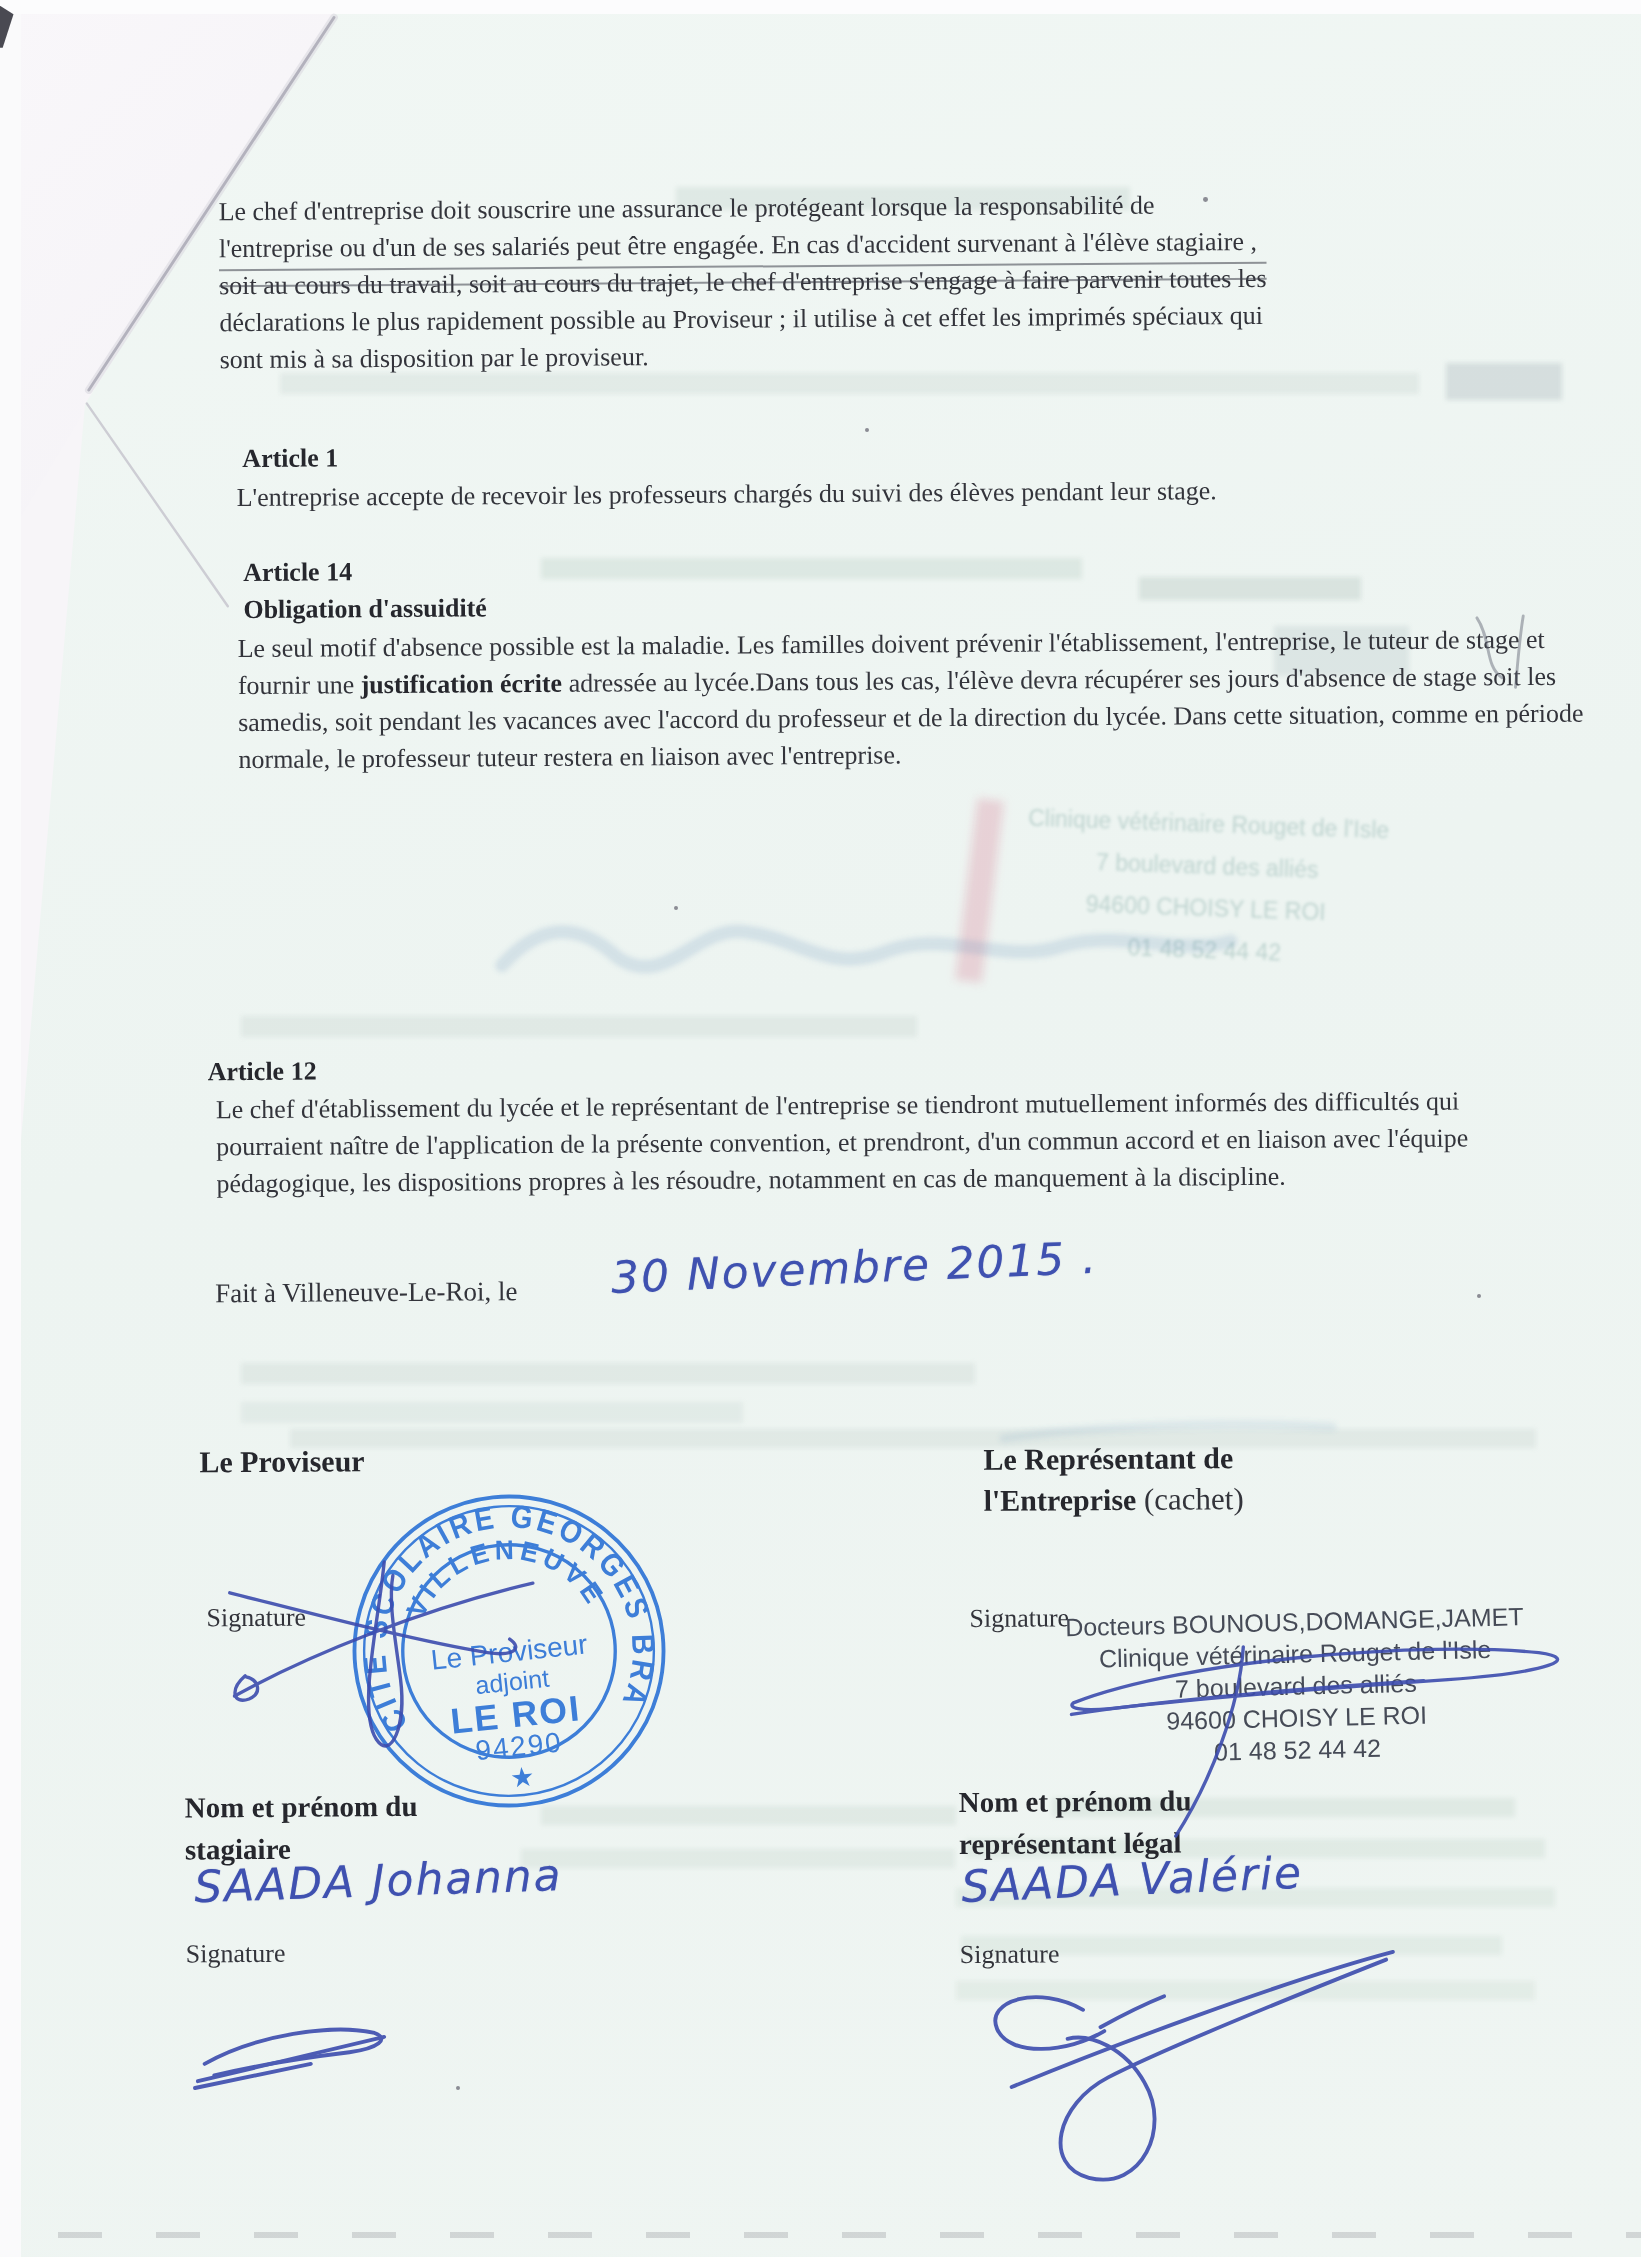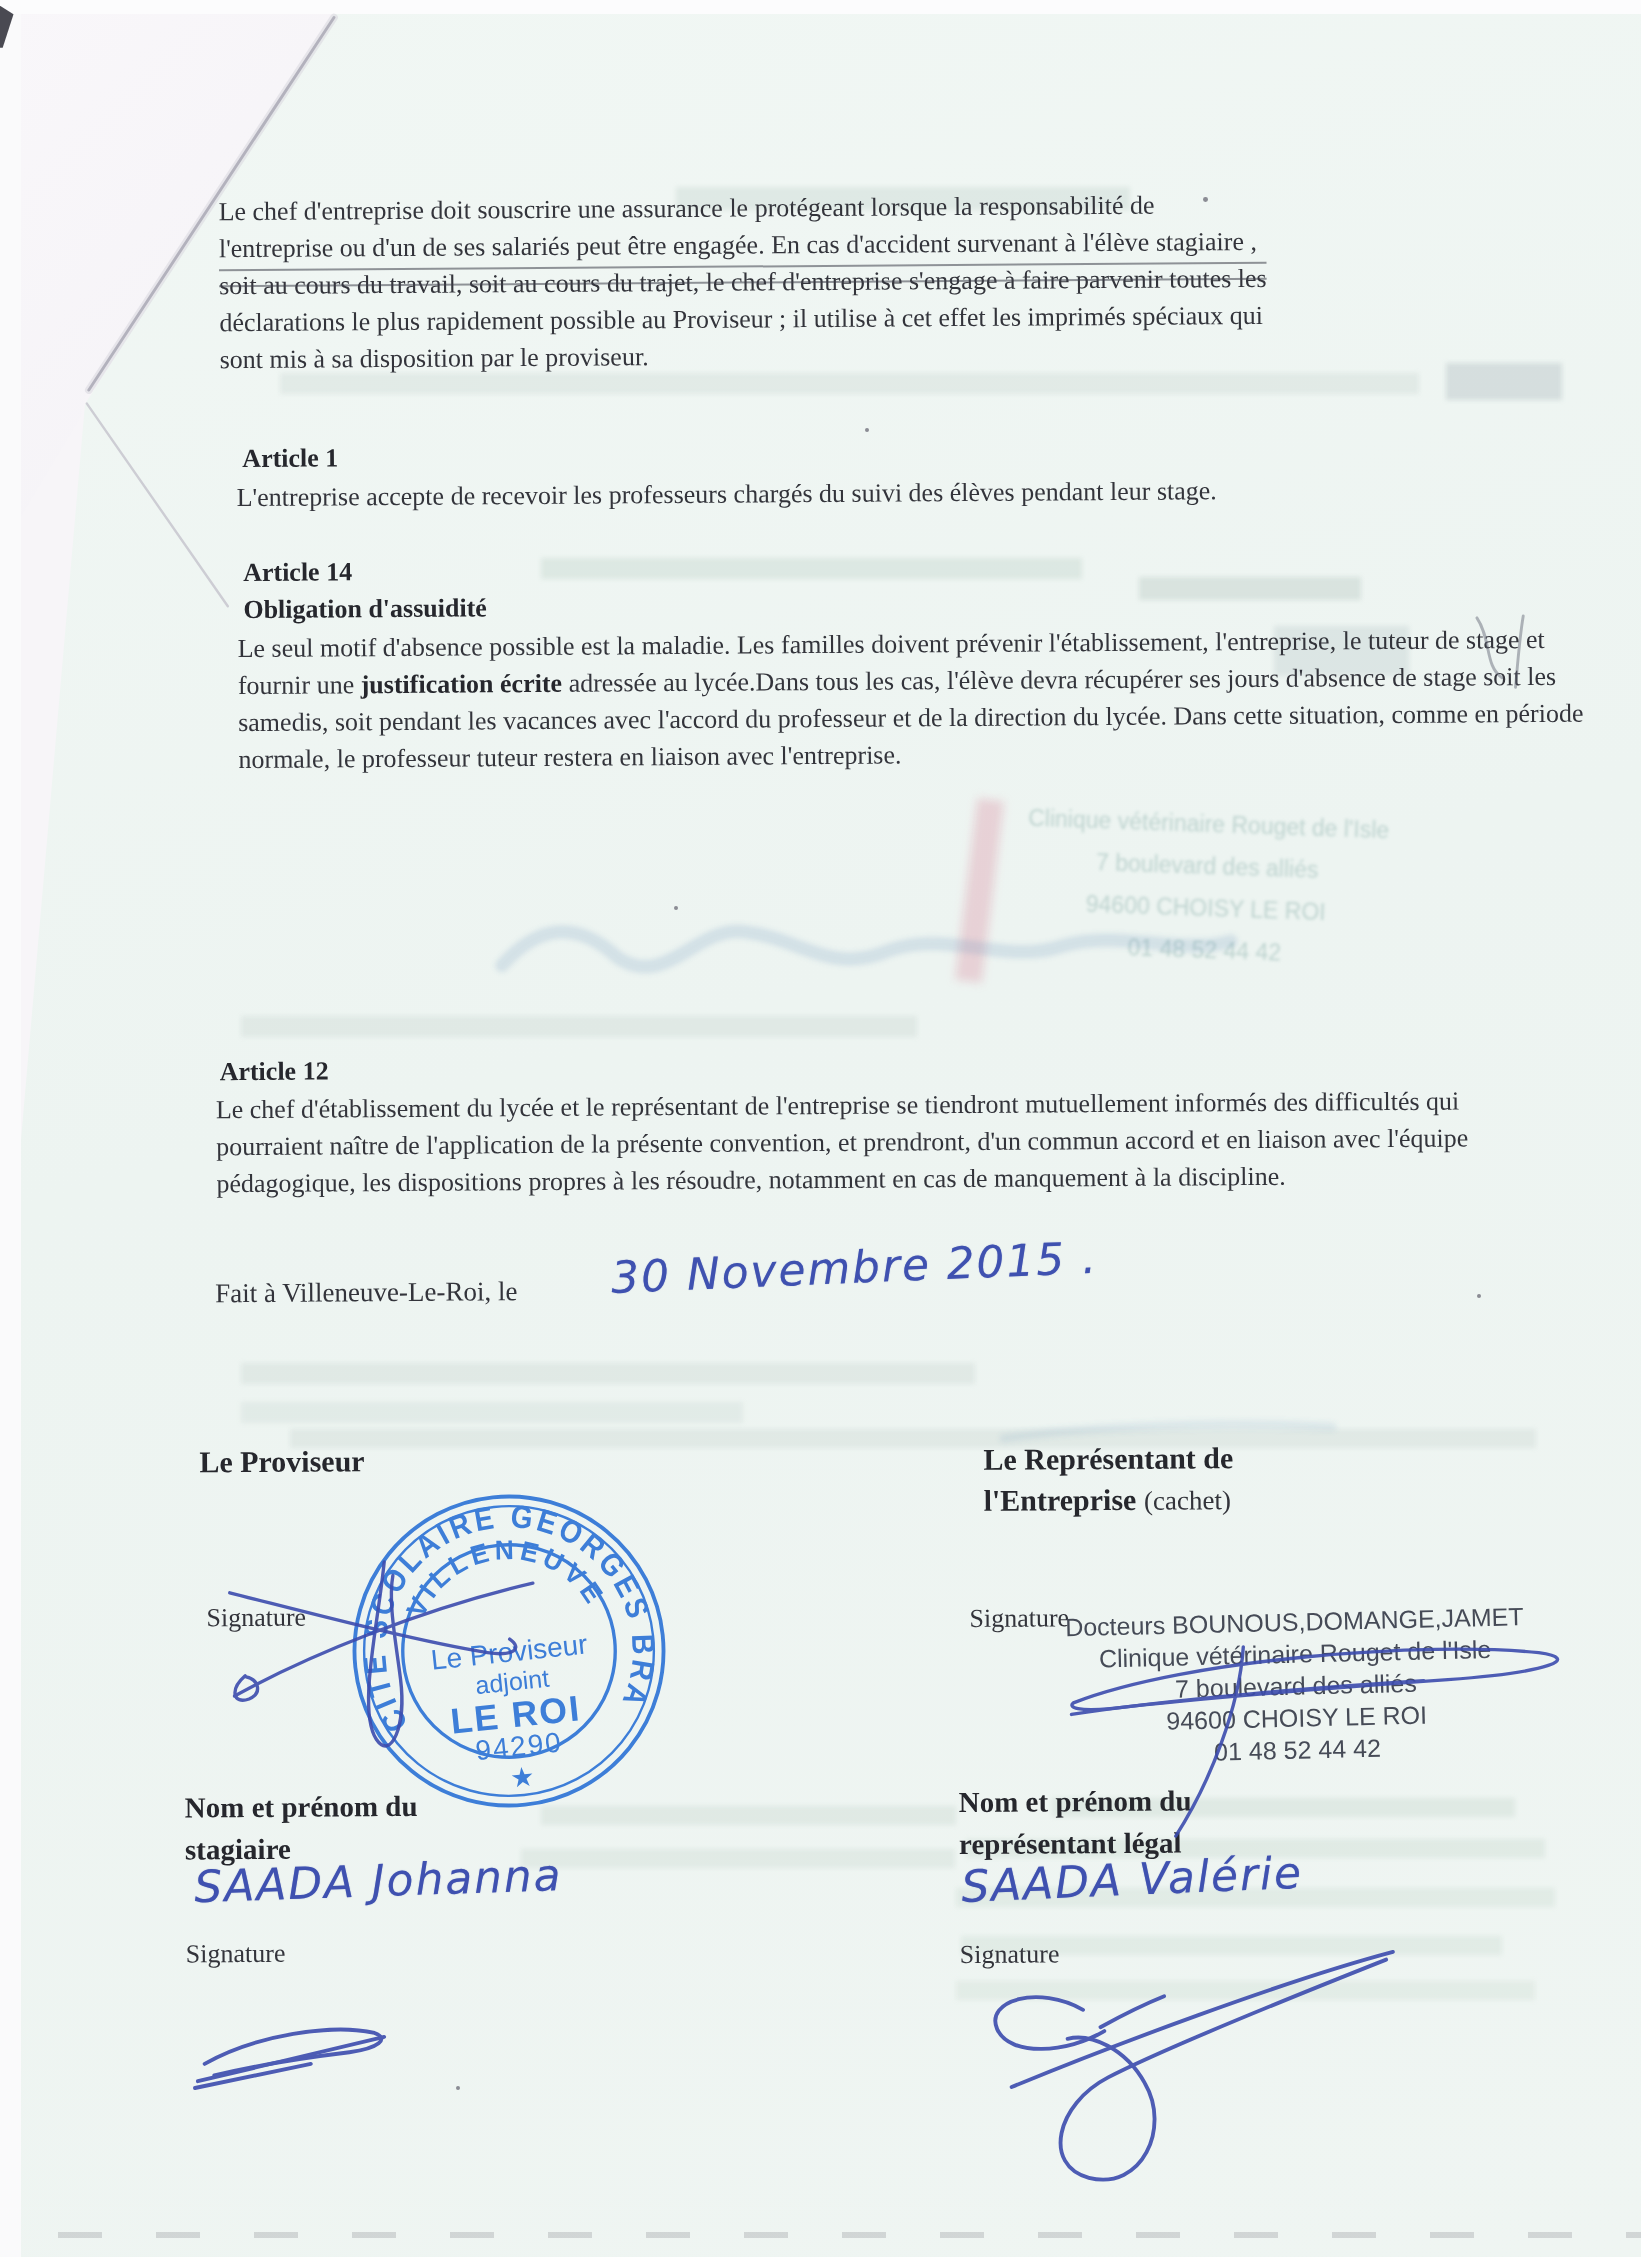--- a/index.html
+++ b/index.html
@@ -75,31 +75,31 @@
 
   <div class="txt bold" style="left:247px;top:436px;">Article 1</div>
   <div class="txt" style="left:241px;top:475px;width:1342px;">L'entreprise accepte de recevoir les professeurs chargés du suivi des élèves pendant leur stage.</div>
 
   <div class="txt bold" style="left:247px;top:550px;">Article 14</div>
   <div class="txt bold" style="left:247px;top:587px;">Obligation d'assuidité</div>
   <div class="txt" style="left:241px;top:626px;width:1352px;">
     <span>Le seul motif d'absence possible est la maladie. Les familles doivent prévenir l'établissement, l'entreprise, le tuteur de stage et fournir une </span><span class="bold">justification écrite</span><span> adressée au lycée.Dans tous les cas, l'élève devra récupérer ses jours d'absence de stage soit les samedis, soit pendant les vacances avec l'accord du professeur et de la direction du lycée. Dans cette situation, comme en période normale, le professeur tuteur restera en liaison avec l'entreprise.</span>
   </div>
 
-  <div class="txt bold" style="left:220px;top:1049px;">Article 12</div>
+  <div class="txt bold" style="left:208px;top:1049px;">Article 12</div>
   <div class="txt" style="left:216px;top:1087px;width:1352px;">Le chef d'établissement du lycée et le représentant de l'entreprise se tiendront mutuellement informés des difficultés qui pourraient naître de l'application de la présente convention, et prendront, d'un commun accord et en liaison avec l'équipe pédagogique, les dispositions propres à les résoudre, notamment en cas de manquement à la discipline.</div>
 
   <div class="txt" style="left:214px;top:1271px;font-size:27px;">Fait à Villeneuve-Le-Roi, le</div>
   <div class="hand" style="left:610px;top:1242px;font-size:44px;transform:rotate(-2deg);">30 Novembre 2015 .</div>
 
   <div class="txt bold" style="left:197px;top:1439px;font-size:30px;">Le Proviseur</div>
   <div class="txt bold" style="left:981px;top:1442px;font-size:30px;">Le Représentant de</div>
   <div class="txt" style="left:981px;top:1483px;font-size:30px;">
     <span class="bold">l'Entreprise</span>
-    <span style="font-size:27px;">(cachet)</span>
+    <span style="font-size:31px;">(cachet)</span>
   </div>
 
   <div class="txt" style="left:203px;top:1595px;">Signature</div>
   <div class="txt" style="left:966px;top:1601px;">Signature</div>
 
   <div class="sans" style="position:absolute;left:1012px;top:1609px;width:560px;text-align:center;font-size:25px;line-height:32px;color:#464b57;transform:rotate(-1deg);">
     <div class="vetline">Docteurs BOUNOUS,DOMANGE,JAMET</div>
     <div class="vetline">Clinique vétérinaire Rouget de l'Isle</div>
     <div class="vetline">7 boulevard des alliés</div>
     <div class="vetline">94600 CHOISY LE ROI</div>

